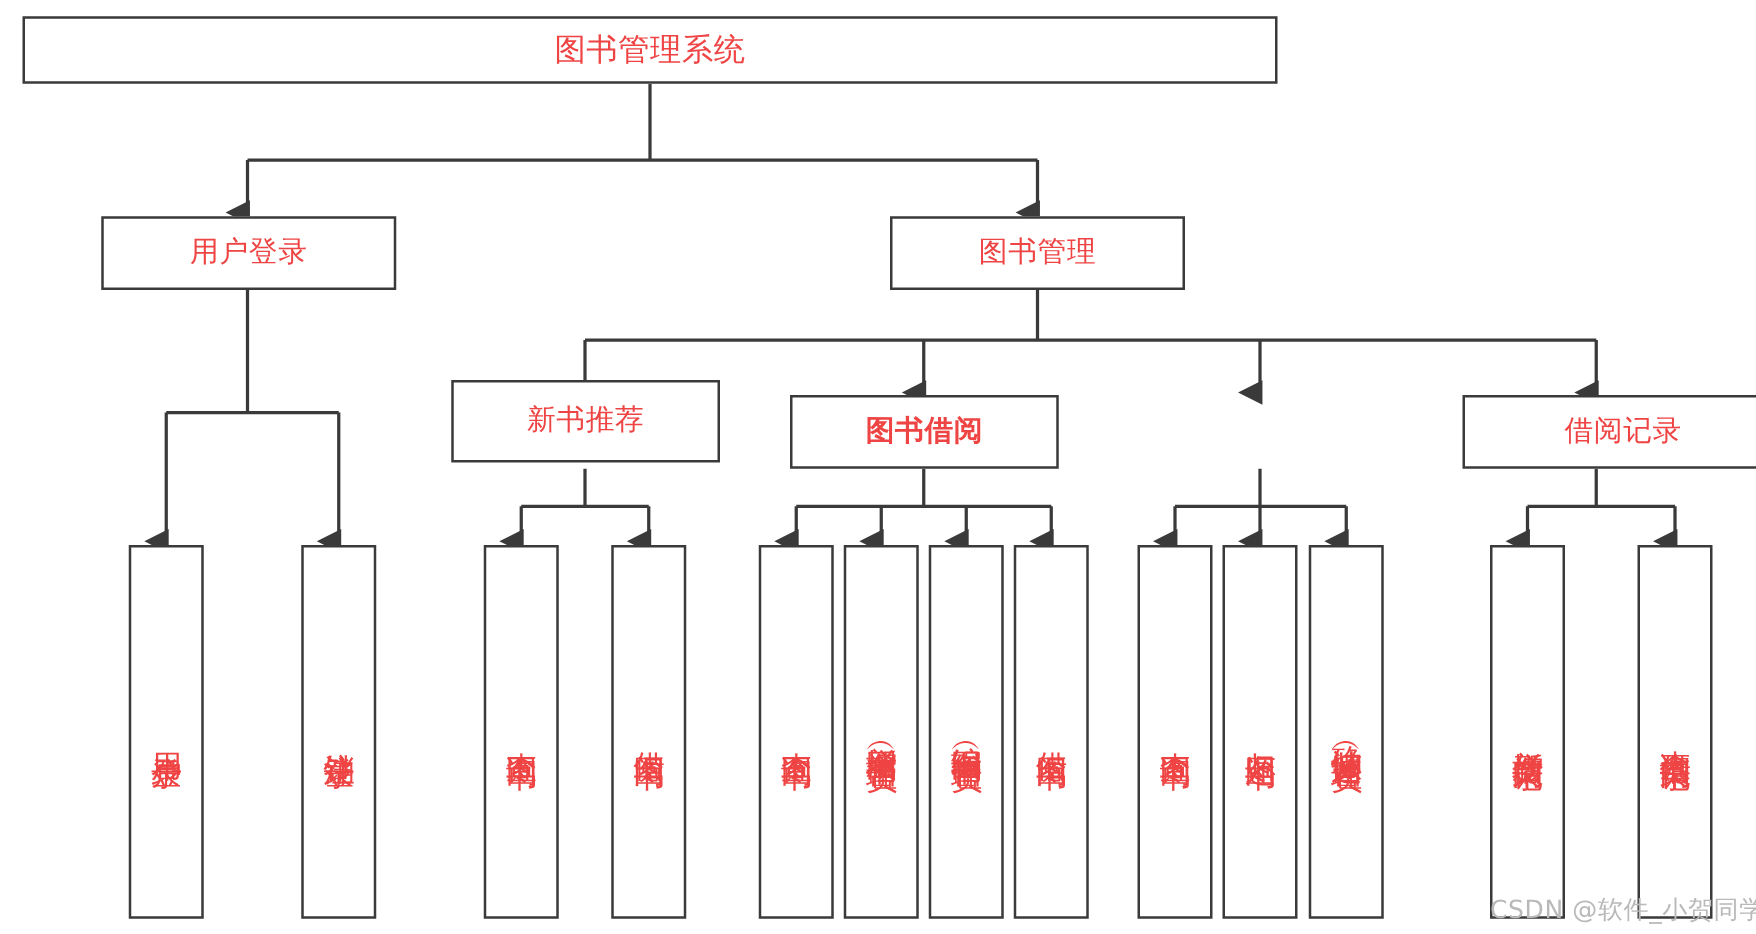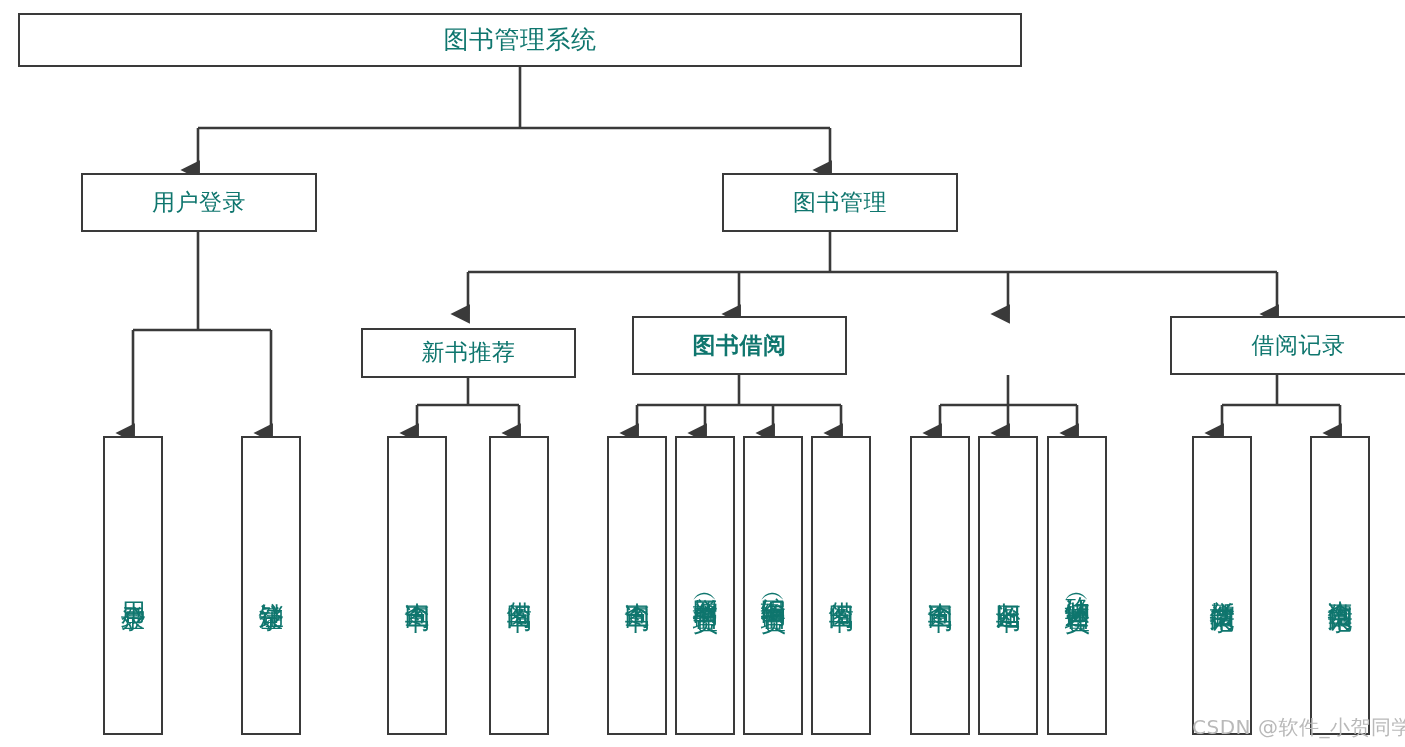--- a/index.html
+++ b/index.html
@@ -33,21 +33,21 @@
     border: 2.4px solid #3a3a3a;
     display: flex;
     align-items: center;
     justify-content: center;
     color: #4a4a4a;
     z-index: 2;
   }
   .node .label {
     display: block;
     text-align: center;
-    color: #0f766e;
+    color: #ef4444;
     line-height: 1.18;
     letter-spacing: 0.5px;
   }
   
   .node.level-root {
     border-width: 2.6px;
   }
   .node.level-root .label {
     font-size: 25px;
   }
@@ -140,25 +140,25 @@
     </g>
   </svg>
 
   <div class="node level-root" style="left:18px; top:13px; width:1004px; height:54px;">
     <span class="label">图书管理系统</span>
   </div>
 
   <div class="node level-2" style="left:81px; top:173px; width:236px; height:59px;">
     <span class="label">用户登录</span>
   </div>
-  <div class="node level-2" style="left:712px; top:173px; width:236px; height:59px;margin-left:10px;">
+  <div class="node level-2" style="left:712px; top:173px; width:236px; height:59px;">
     <span class="label">图书管理</span>
   </div>
 
-  <div class="node level-3" style="left:361px; top:328px; width:215px; height:50px;">
+  <div class="node level-3" style="left:361px; top:304px; width:215px; height:66px;">
     <span class="label">新书推荐</span>
   </div>
   <div class="node level-3" style="left:632px; top:316px; width:215px; height:59px;font-weight:bold;">
     <span class="label">图书借阅</span>
   </div>
   <div class="node level-3" style="left:1170px; top:316px; width:257px; height:59px;">
     <span class="label">借阅记录</span>
   </div>
 
   <div class="node leaf" style="left:103px; top:436px; width:60px; height:299px;">

